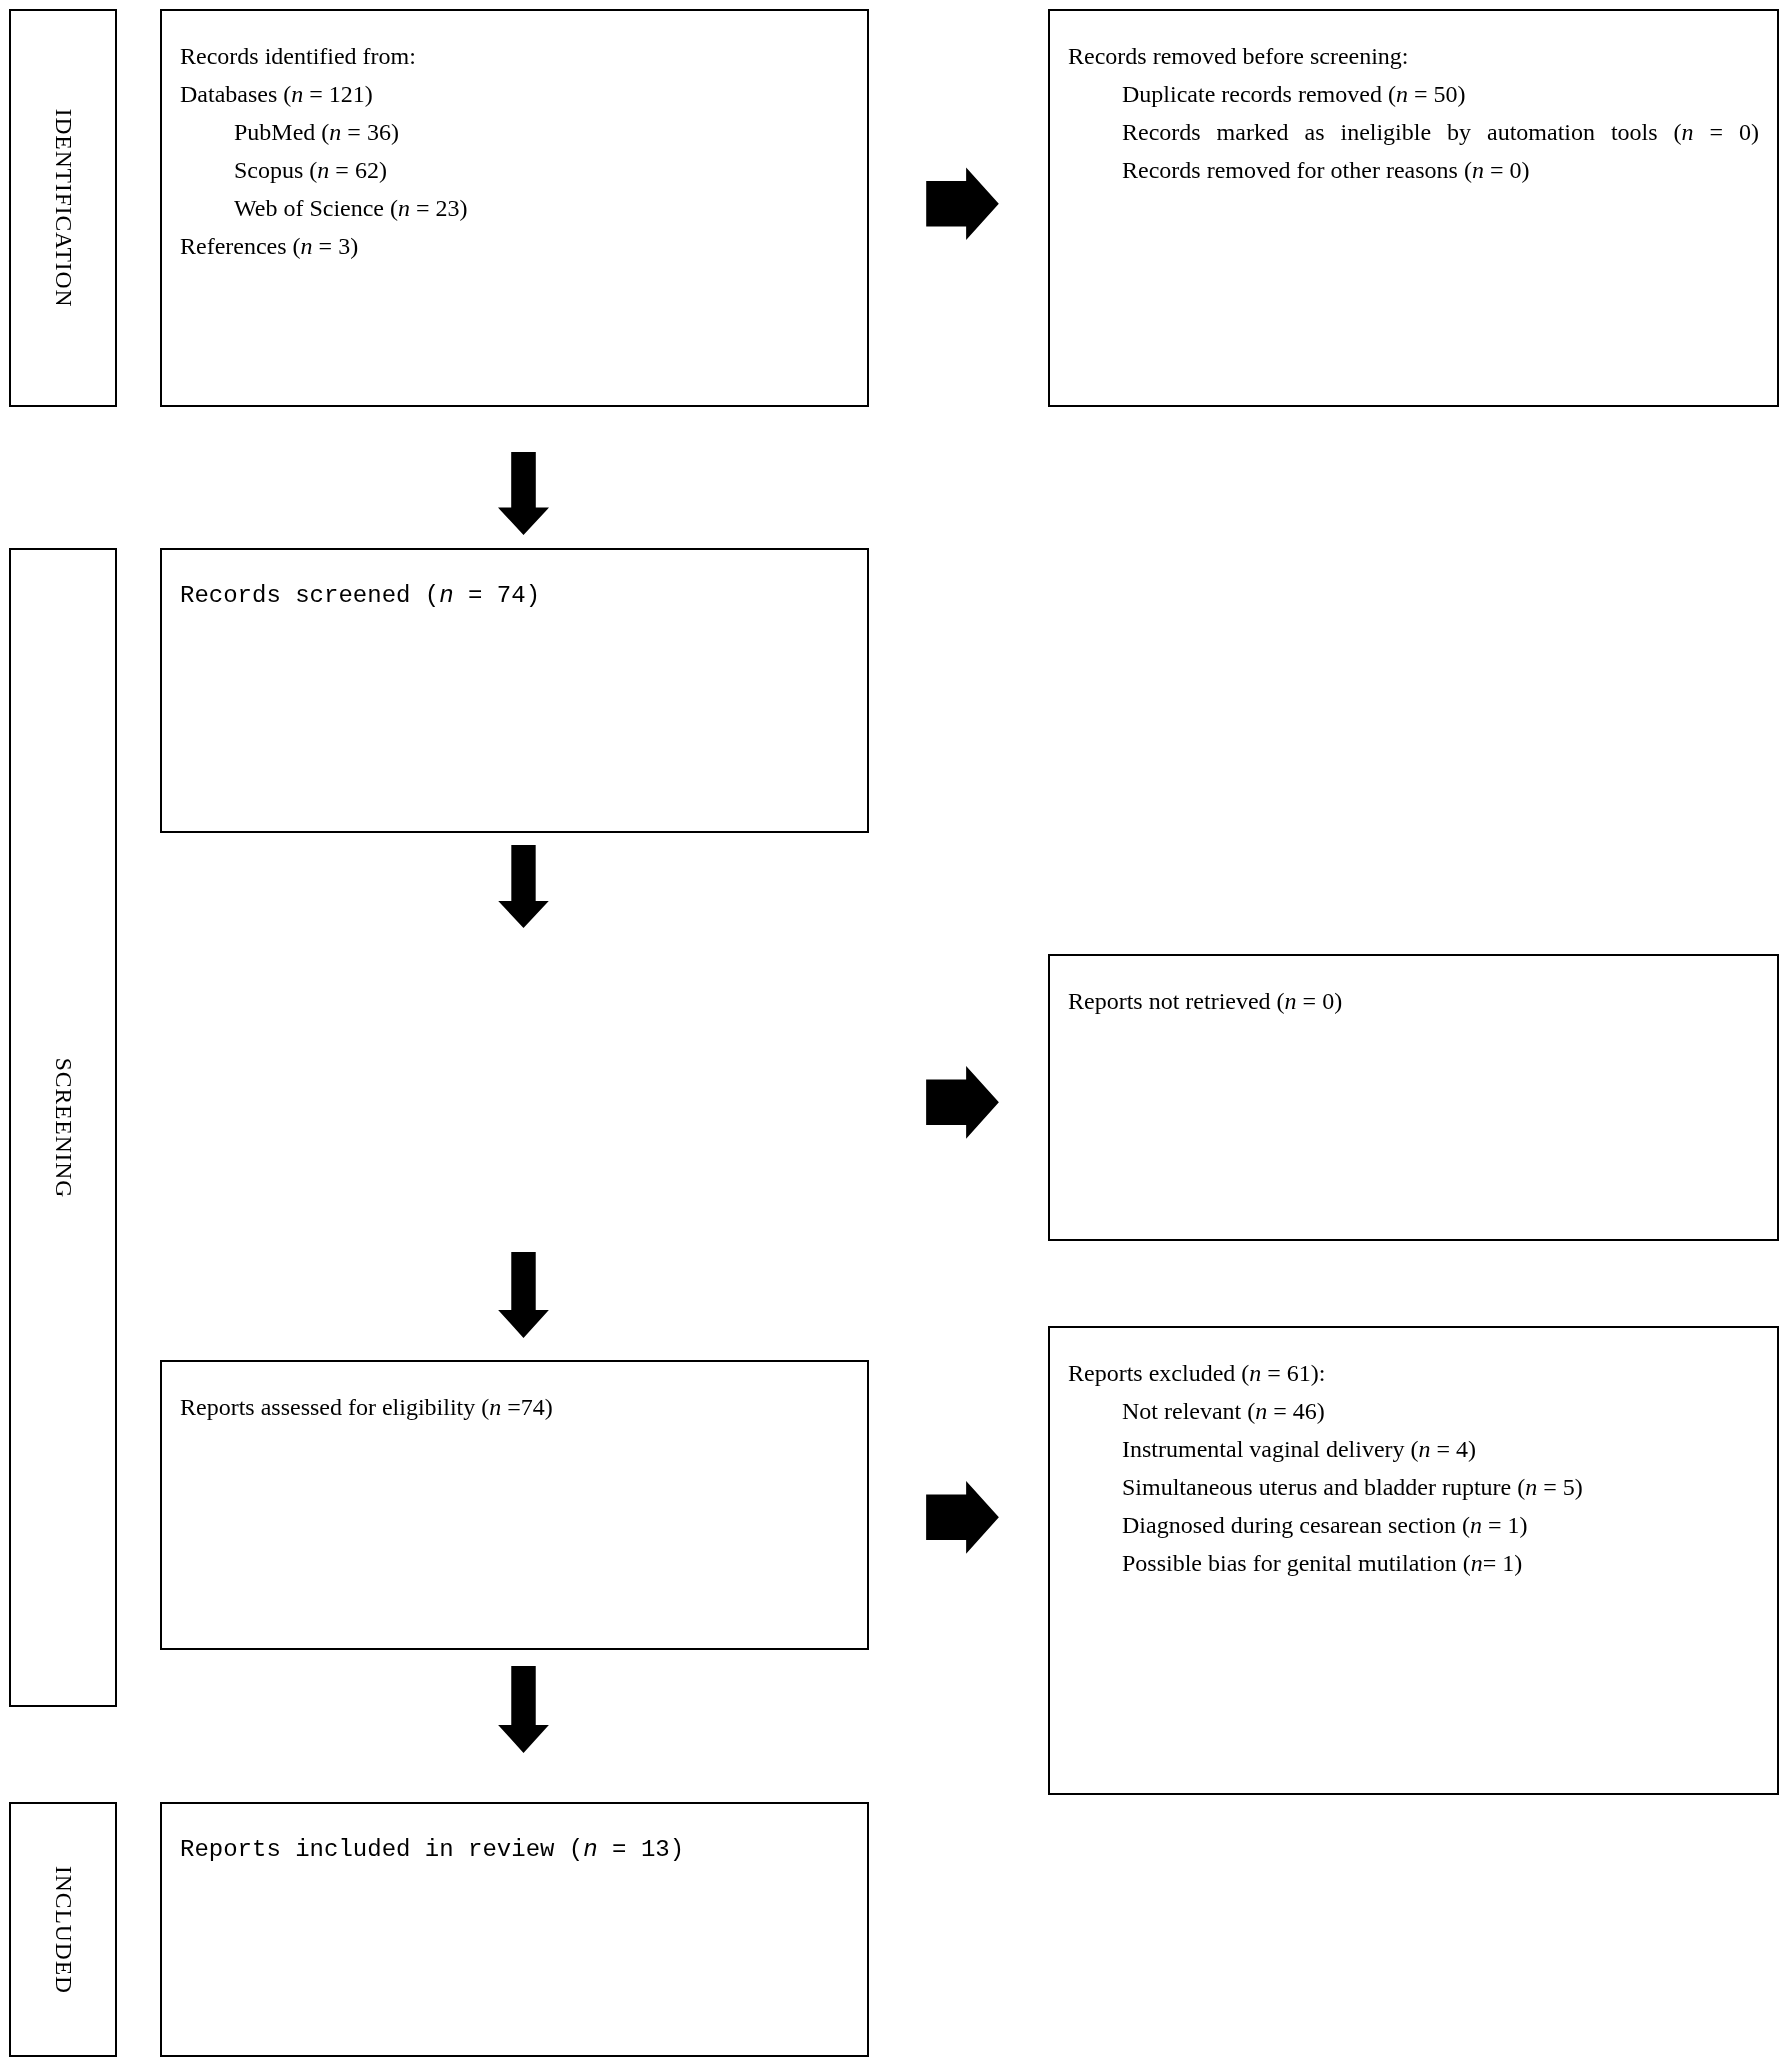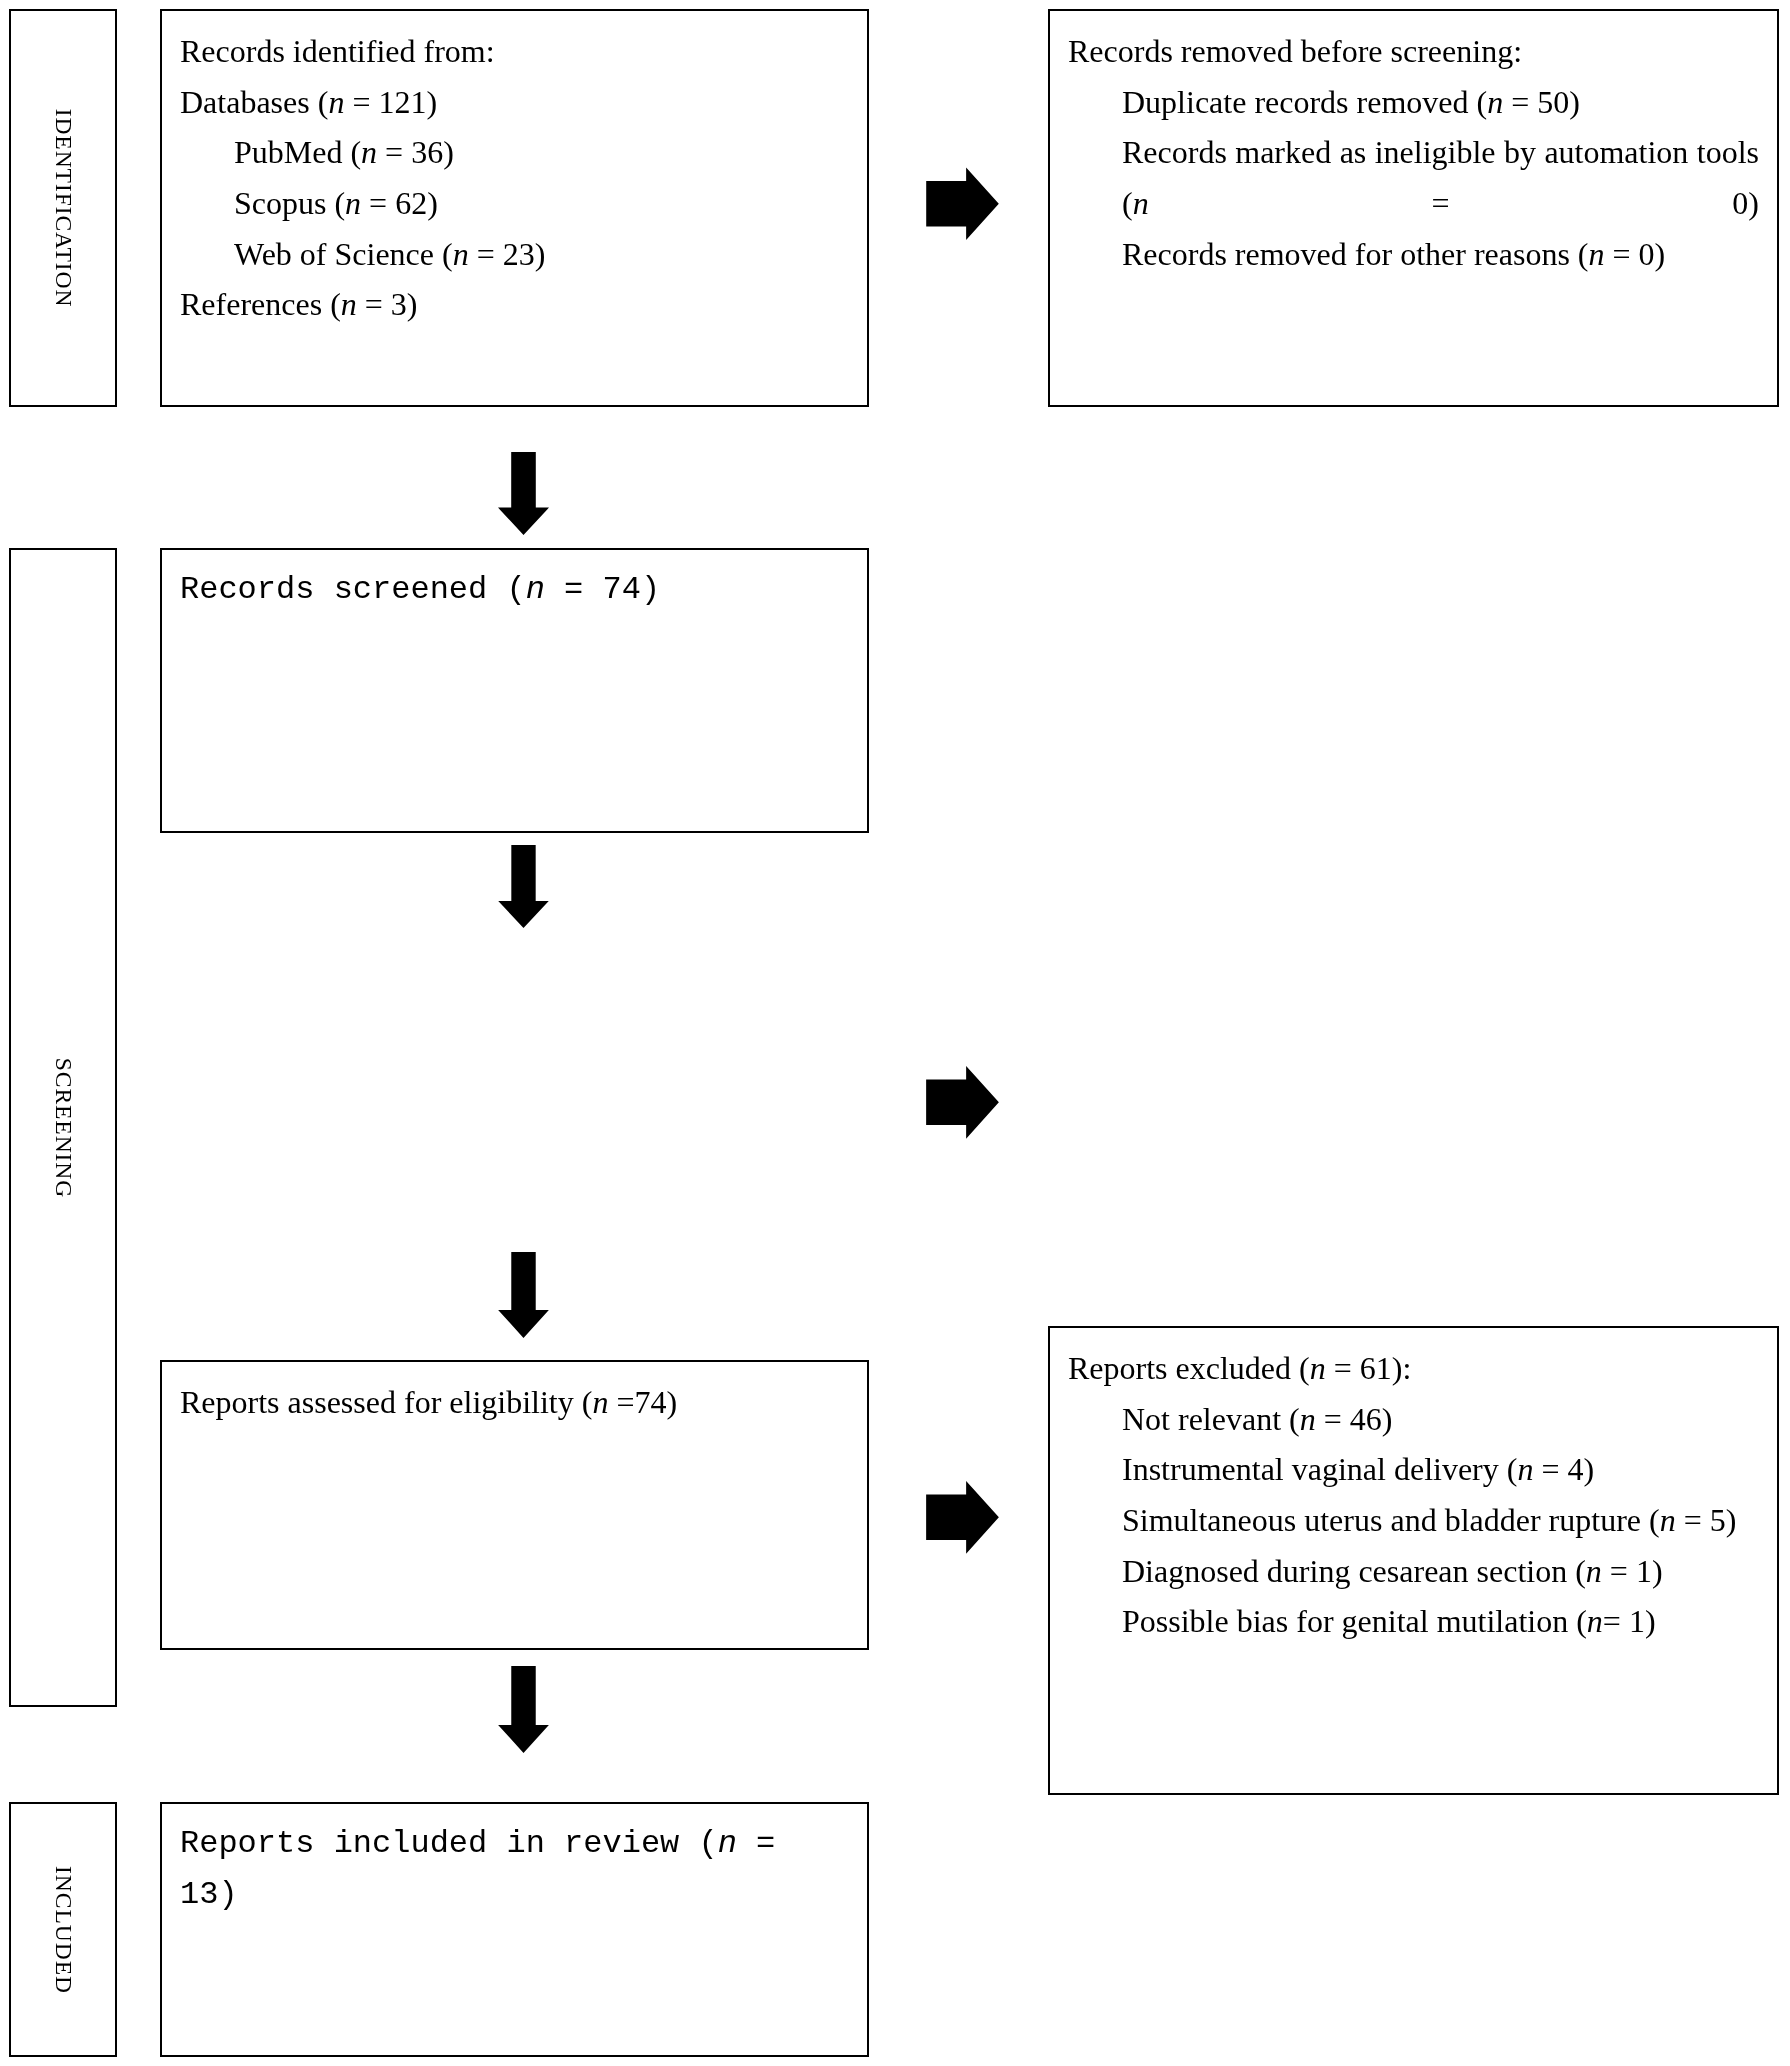--- a/index.html
+++ b/index.html
@@ -1,21 +1,21 @@
 <!DOCTYPE html>
 <html style="font-size:7.3px"><head>
 <meta charset="utf-8">
 <style>
   html,body{margin:0;padding:0;background:#ffffff;}
   body{width:1791px;height:2066px;font-family:"Liberation Serif",serif;color:#000;}
   #stage{position:relative;width:1791px;height:2066px;overflow:hidden;}
 
   .box{position:absolute;box-sizing:border-box;border:2.3px solid #000;background:#fff;}
-  .boxtext{position:absolute;left:0;top:0;width:100%;padding:15.4px 18px 0 18px;box-sizing:border-box;
-           font-size:32px;line-height:1.58;text-align:left;}
+  .boxtext{position:absolute;left:0;top:12px;width:100%;padding:15.4px 18px 0 18px;box-sizing:border-box;
+           font-size:24px;line-height:1.58;text-align:left;}
   .stageline{display:block;white-space:pre-wrap;}
   .ind1{padding-left:54px;}
   .just{text-align:justify;text-align-last:justify;}
   .ital{font-style:italic;}
 
   .sidebar{position:absolute;box-sizing:border-box;border:2.3px solid #000;background:#fff;}
   .sidelabel{position:absolute;left:50%;top:50%;transform:translate(-50%,-50%) rotate(90deg);
              transform-origin:center center;white-space:nowrap;font-size:23.6px;letter-spacing:0.9px;}
 
   .arrow-down{position:absolute;}
@@ -77,20 +77,25 @@
     </div>
   </div>
 
   <div class="arrow-down" style="left:498px;top:845px;width:51px;height:83px;">
     <svg width="51" height="83" viewBox="0 0 112 184">
       <polygon points="29,0 83,0 83,124 112,124 56,184 0,124 29,124" fill="#000"></polygon>
     </svg>
   </div>
 
 
+  <div class="box" style="left:1048px;top:954px;width:731px;height:287px;">
+    <div class="boxtext">
+      <span class="stageline">Reports not retrieved (<span class="ital">n</span> = 0)</span>
+    </div>
+  </div>
 
   <div class="arrow-right" style="left:926px;top:1065px;width:73px;height:75px;">
     <svg width="73" height="75" viewBox="0 0 160 165">
       <polygon points="0,32 88,32 88,2 160,82 88,162 88,132 0,132" fill="#000"></polygon>
     </svg>
   </div>
 
   <div class="arrow-down" style="left:498px;top:1252px;width:51px;height:86px;">
     <svg width="51" height="86" viewBox="0 0 112 190">
       <polygon points="29,0 83,0 83,128 112,128 56,190 0,128 29,128" fill="#000"></polygon>

